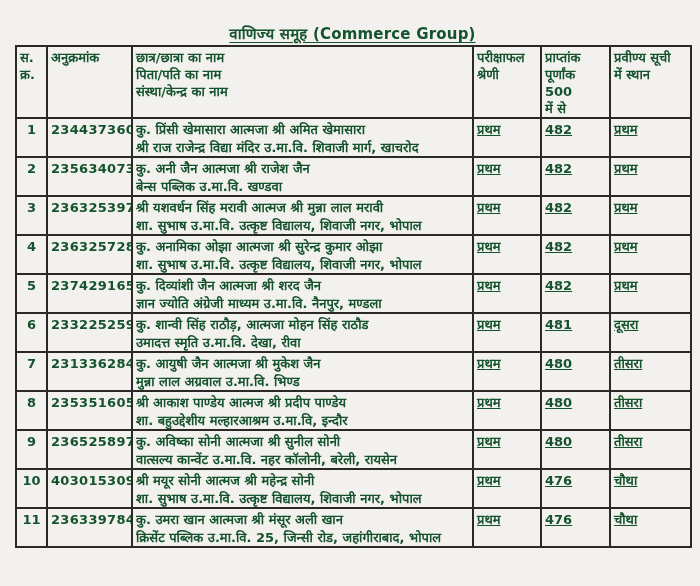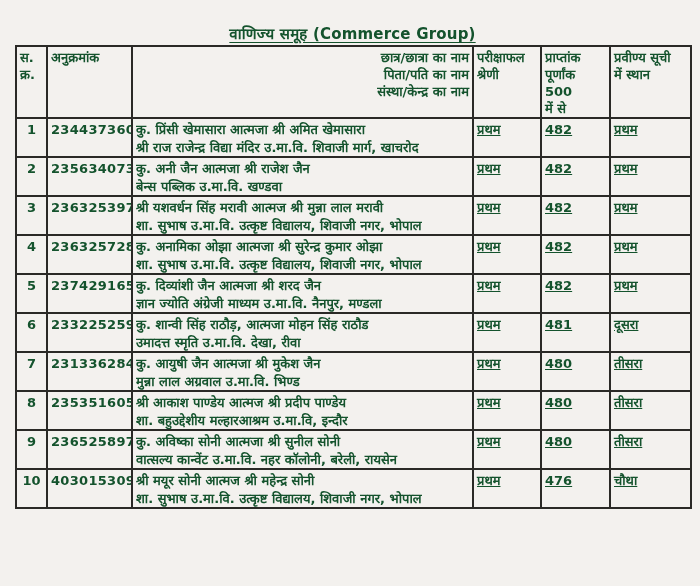--- a/index.html
+++ b/index.html
@@ -44,21 +44,21 @@
   }
   thead tr { height: 63px; }
   tbody tr { height: 36.5px; }
   th {
     font-size: 13px;
     line-height: 17px;
     text-align: left;
     white-space: pre-line;
     padding-left: 5px;
   }
-  th.h-name { text-align: right; }
+  th.h-name { text-align: left; }
   td { font-size: 13px; line-height: 17.5px; }
   .c-sno   { text-align: center; }
   .c-roll  { text-align: center; letter-spacing: 0.3px; margin-left: 39px; }
   .c-name  { text-align: left; padding-left: 8px; padding-right: 2px; }
   .c-cat, .c-marks, .c-rank { text-align: left; padding-left: 9px; text-decoration: underline; }
   .name-line, .school-line {
     white-space: nowrap;
     overflow: hidden;
   }
 </style>
@@ -201,16 +201,27 @@
           <td class="c-sno">10</td>
           <td class="c-roll">403015309</td>
           <td class="c-name">
             <div class="name-line">श्री मयूर सोनी आत्मज श्री महेन्द्र सोनी</div>
             <div class="school-line">शा. सुभाष उ.मा.वि. उत्कृष्ट विद्यालय, शिवाजी नगर, भोपाल</div>
           </td>
           <td class="c-cat">प्रथम</td>
           <td class="c-marks">476</td>
           <td class="c-rank">चौथा</td>
         </tr>
+        <tr>
+          <td class="c-sno">11</td>
+          <td class="c-roll">236339784</td>
+          <td class="c-name">
+            <div class="name-line">कु. उमरा खान आत्मजा श्री मंसूर अली खान</div>
+            <div class="school-line">क्रिसेंट पब्लिक उ.मा.वि. 25, जिन्सी रोड, जहांगीराबाद, भोपाल</div>
+          </td>
+          <td class="c-cat">प्रथम</td>
+          <td class="c-marks">476</td>
+          <td class="c-rank">चौथा</td>
+        </tr>
       </tbody>
   </table>
 
 </div>
 
 </body></html>

